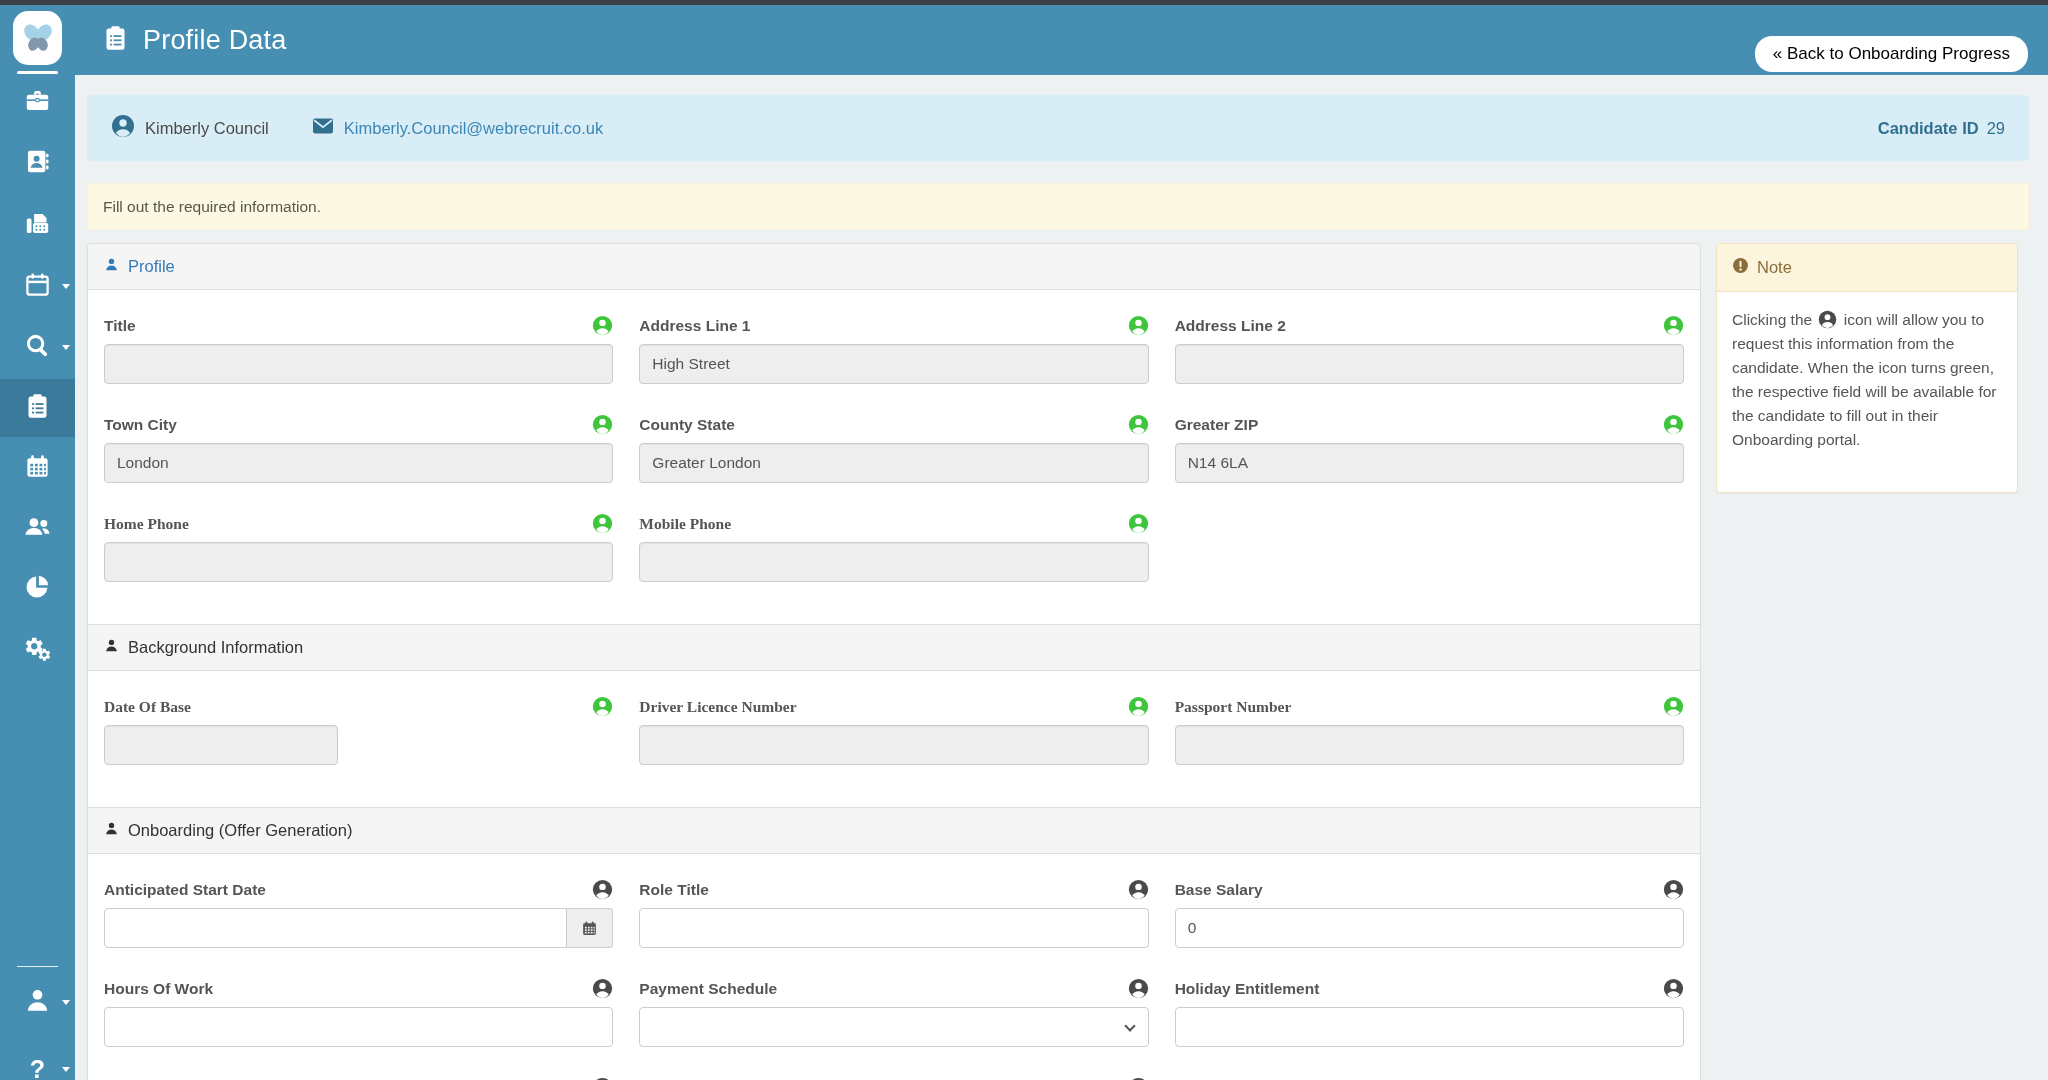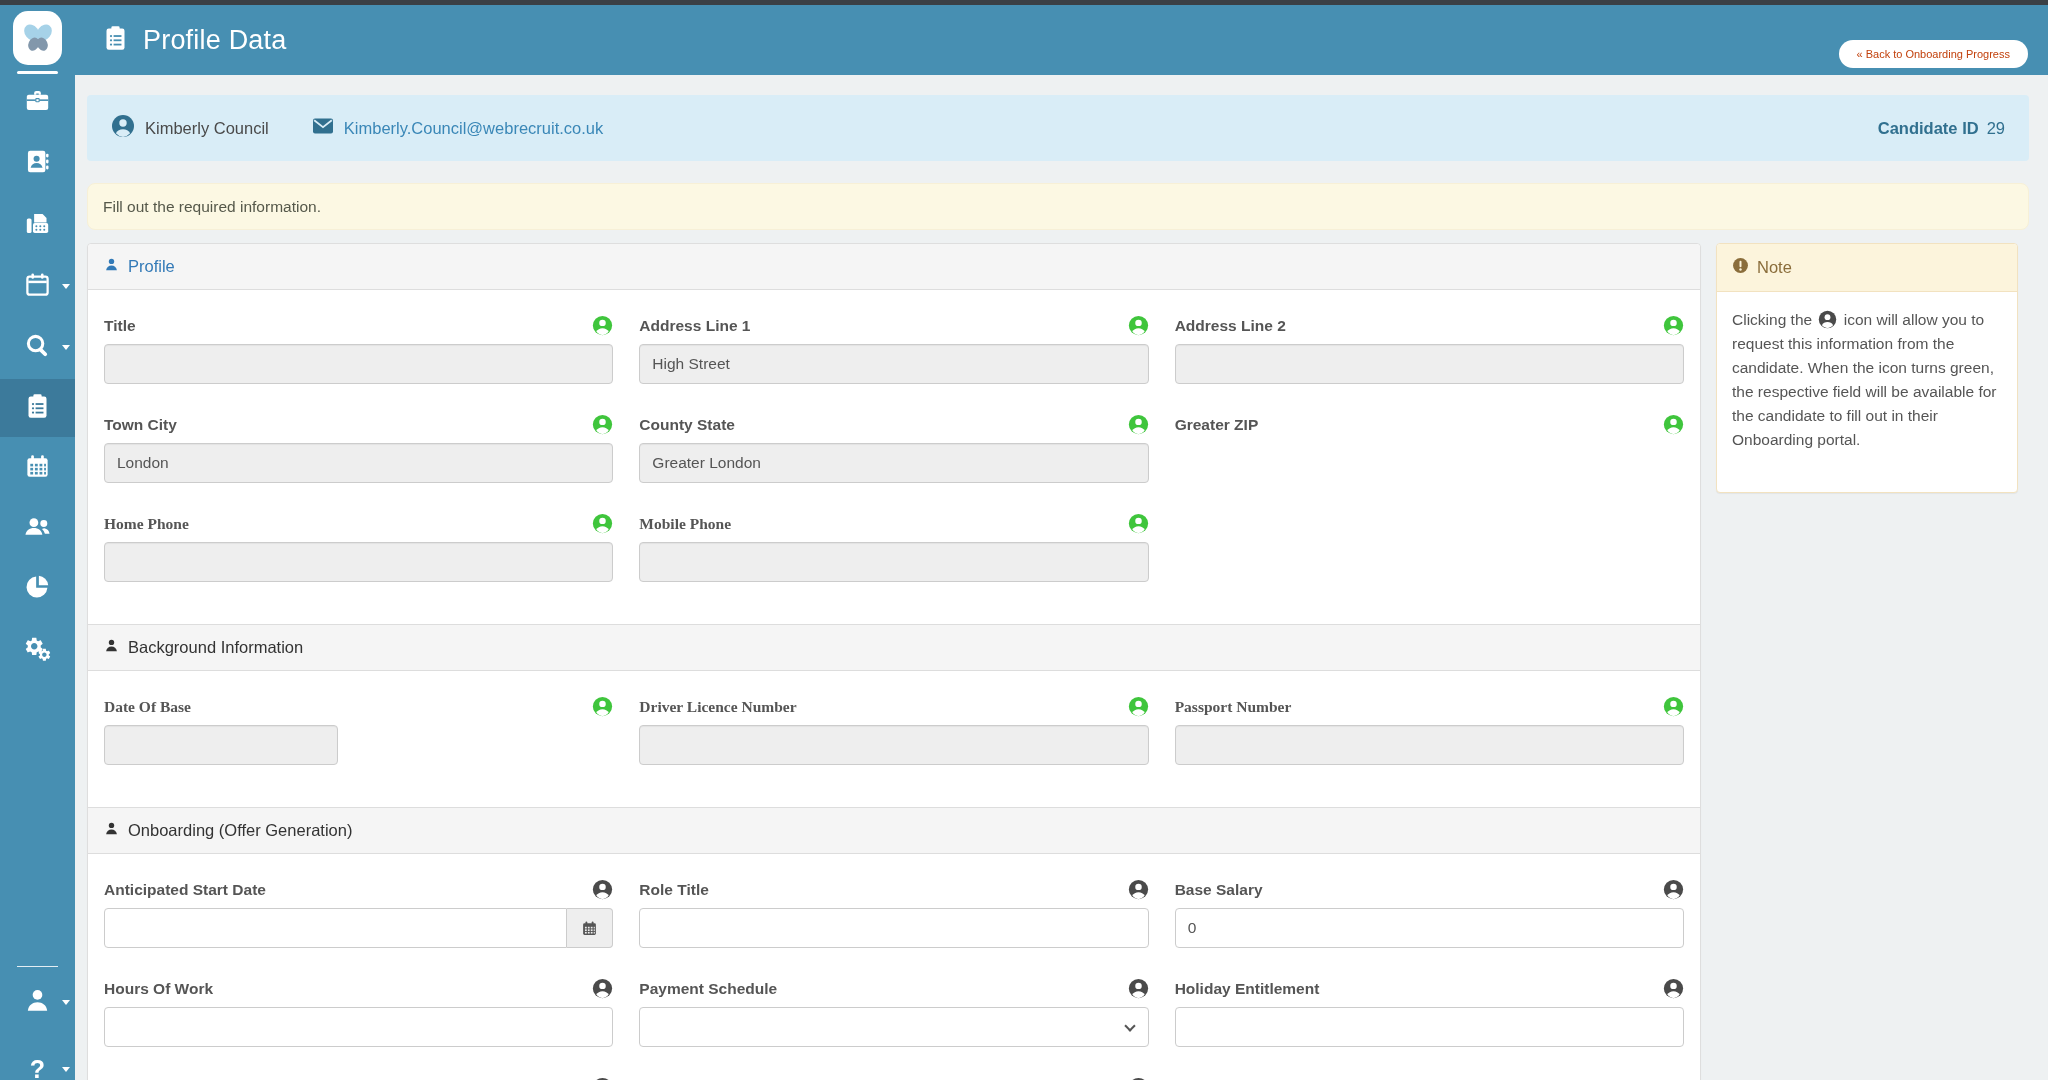--- a/index.html
+++ b/index.html
@@ -6,22 +6,22 @@
   html,body { width:2048px; height:1080px; overflow:hidden; }
   body { font-family:"Liberation Sans", sans-serif; background:#eef1f2; position:relative; }
 
   
   .top-strip { position:absolute; top:0; left:0; right:0; height:5px; background:#3b4045; z-index:30; }
   .sidebar  { position:absolute; top:5px; left:0; bottom:0; width:75px; background:#478fb2; z-index:20; }
   .topbar   { position:absolute; top:5px; left:75px; right:0; height:70px; background:#478fb2;
               display:flex; align-items:center; padding:0 20px 0 27px; z-index:10; }
   .topbar .icon svg { width:27px; height:27px; }
   .page-title { color:#fff; font-size:27px; font-weight:500; margin-left:14px; letter-spacing:.2px; }
-  .back-btn { margin-left:auto; background:#fff; color:#c2410c; border:none; border-radius:17px;
-              font-family:inherit; font-size:11px; padding:8px 18px; cursor:pointer;margin-top:28px; }
+  .back-btn { margin-left:auto; background:#fff; color:#000000; border:none; border-radius:17px;
+              font-family:inherit; font-size:17px; padding:8px 18px; cursor:pointer;margin-top:28px; }
 
   
   .logo { position:absolute; top:6px; left:13px; width:49px; height:54px; background:#fff;
           border-radius:15px; display:flex; align-items:center; justify-content:center; cursor:pointer; }
   .logo svg { width:38px; height:38px; }
   .logo-underline { position:absolute; top:66px; left:17px; width:41px; height:3px; background:#fff; border-radius:2px; }
   .nav-item { position:absolute; left:0; width:75px; height:58px; display:flex; align-items:center;
               justify-content:center; color:#fff; cursor:pointer; }
   .nav-item.active { background:#3c7a9b; }
   .nav-item svg { width:27px; height:27px; }
@@ -35,21 +35,21 @@
 
   .candidate-bar { height:66px; background:#d9edf7; border-radius:4px; display:flex; align-items:center;
                    padding:0 24px; margin-bottom:22px; }
   .candidate-bar .icon svg { width:24px; height:24px; }
   .cand-name { color:#4a4a4a; font-size:16.5px; margin:0 0 0 10px; }
   .cand-mail-icon { margin-left:42px; }
   .cand-email { color:#3a87b7; font-size:16.5px; margin-left:9px; text-decoration:none; cursor:pointer; }
   .cand-id { margin-left:auto; font-size:16.5px; color:#31708f; }
   .cand-id b { font-weight:700; margin-right:8px; }
 
-  .alert-bar { background:#fcf8e3; border:1px solid #f7f0d7; border-radius:8px; height:47px;
+  .alert-bar { background:#fcf8e3; border:1px solid #f7f0d7; border-radius:0; height:47px;
                display:flex; align-items:center; padding:0 15px; font-size:15.5px; color:#55584a; margin-bottom:13px; }
 
   .content-row { display:flex; align-items:flex-start; gap:15px; }
   .panel { background:#fff; border:1px solid #dedede; border-radius:4px; box-shadow:0 1px 1px rgba(0,0,0,.05); }
   .main-panel { width:1614px; }
 
   .sec-head { background:#f5f5f5; border-bottom:1px solid #ddd; padding:13px 16px; font-size:16.5px;
               color:#333; display:flex; align-items:center; gap:9px; }
   .sec-head:first-child { border-radius:4px 4px 0 0; }
   .sec-head + .sec-head, .sec-body + .sec-head { border-top:1px solid #ddd; }
@@ -318,21 +318,21 @@
                     <path d="M4.9 19.2c1.3-2.6 4-4 7.1-4s5.8 1.4 7.1 4A11 11 0 0 1 12 23a11 11 0 0 1-7.1-3.8z" fill="var(--cut,#fff)"></path>
                   </svg></span>
               </div><input class="f-input gray" disabled="" value="Greater London" style=""></div>
             <div class="fcol"><div class="label-row">
                 <span class="flabel">Greater ZIP</span>
                 <span class="icon req-icon" style="color: rgb(63, 197, 60); --cut: #fff;"><svg viewBox="0 0 24 24">
                     <circle cx="12" cy="12" r="11" fill="currentColor"></circle>
                     <circle cx="12" cy="9" r="3.7" fill="var(--cut,#fff)"></circle>
                     <path d="M4.9 19.2c1.3-2.6 4-4 7.1-4s5.8 1.4 7.1 4A11 11 0 0 1 12 23a11 11 0 0 1-7.1-3.8z" fill="var(--cut,#fff)"></path>
                   </svg></span>
-              </div></div>
+              </div><input class="f-input gray" disabled="" value="N14 6LA" style=""></div>
           </div>
           <div class="frow">
             <div class="fcol"><div class="label-row">
                 <span class="flabel">Home Phone</span>
                 <span class="icon req-icon" style="color: rgb(63, 197, 60); --cut: #fff;"><svg viewBox="0 0 24 24">
                     <circle cx="12" cy="12" r="11" fill="currentColor"></circle>
                     <circle cx="12" cy="9" r="3.7" fill="var(--cut,#fff)"></circle>
                     <path d="M4.9 19.2c1.3-2.6 4-4 7.1-4s5.8 1.4 7.1 4A11 11 0 0 1 12 23a11 11 0 0 1-7.1-3.8z" fill="var(--cut,#fff)"></path>
                   </svg></span>
               </div><input class="f-input gray" disabled="" value="" style=""></div>

